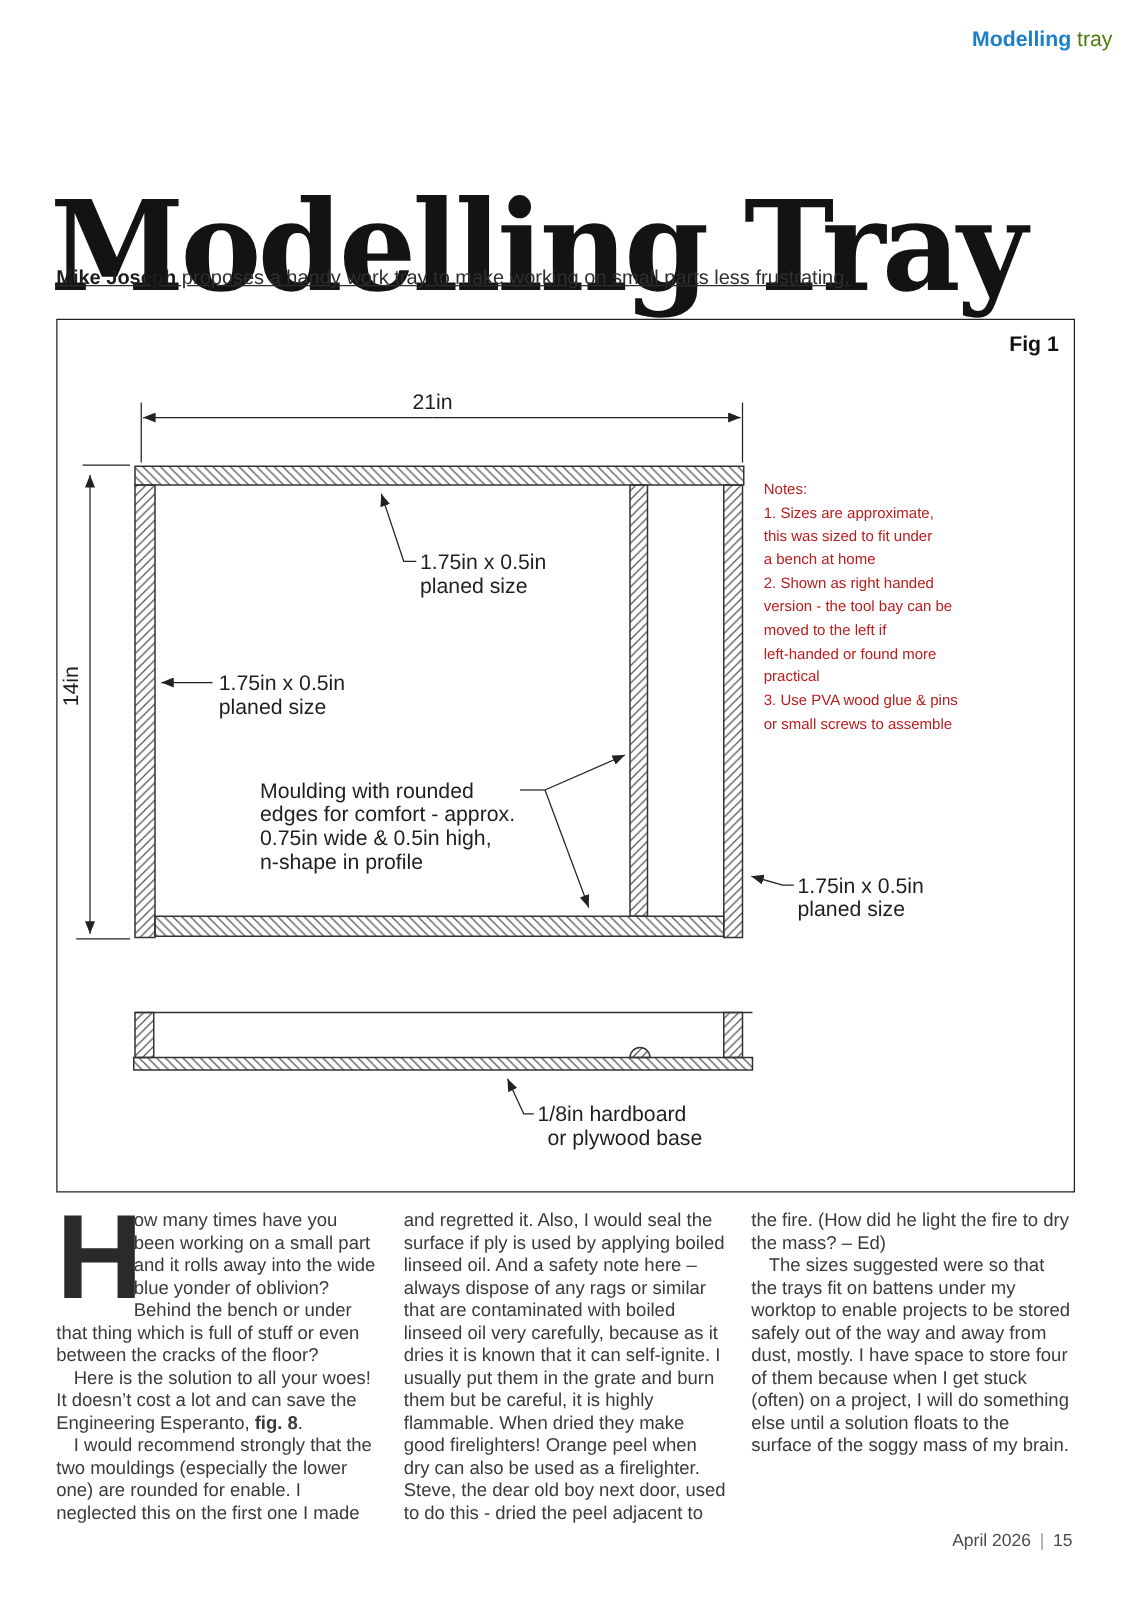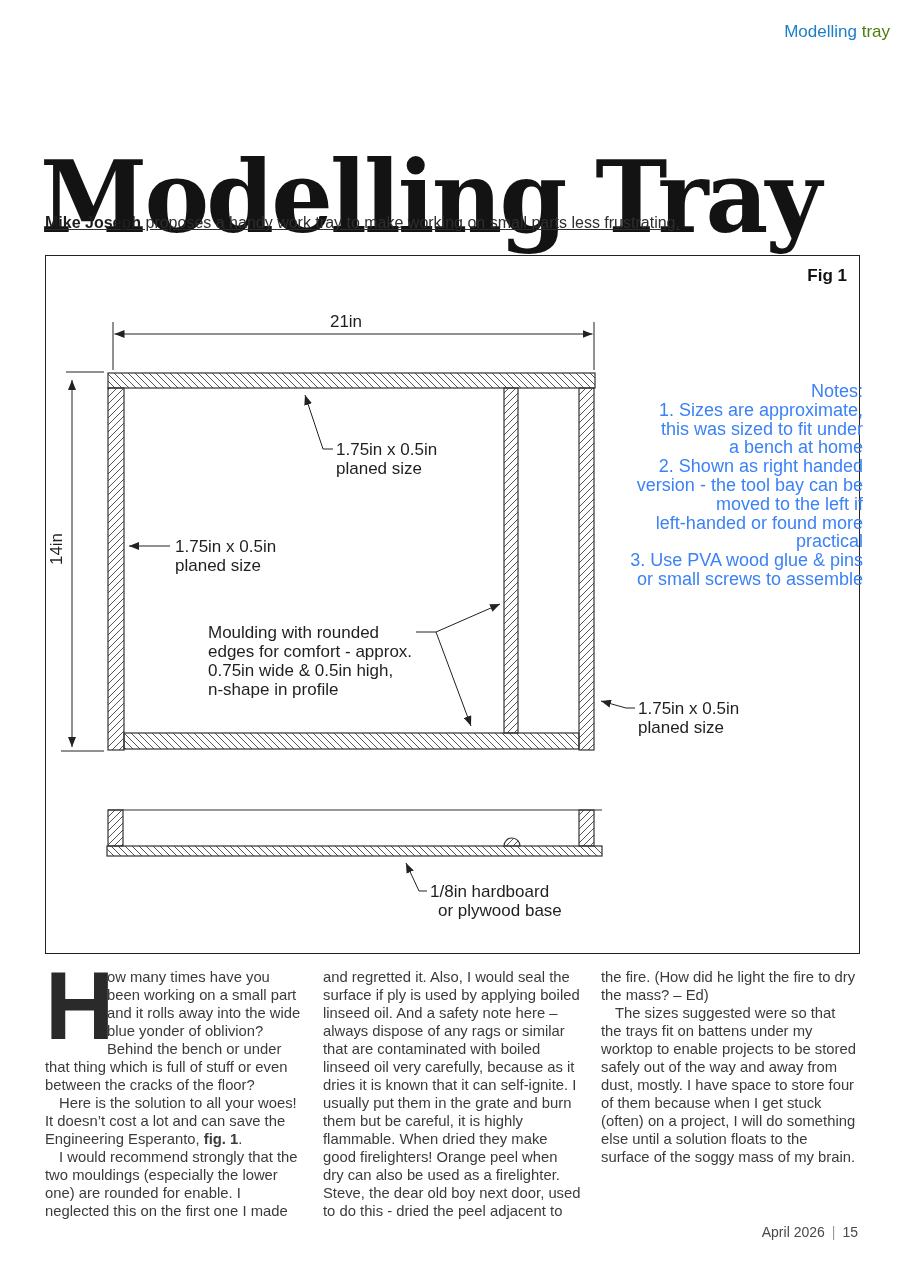--- a/index.html
+++ b/index.html
@@ -1,37 +1,37 @@
 <!DOCTYPE html>
 <html><head>
 <meta charset="utf-8">
 <style>
   html,body{margin:0;padding:0;background:#ffffff;}
   #page{position:relative;width:904px;height:1280px;background:#ffffff;overflow:hidden;
         font-family:"Liberation Sans",sans-serif;color:#3b3b3b;}
 
   
   .kicker{position:absolute;top:22px;right:14px;font-size:17px;letter-spacing:0;}
-  .kicker b{color:#1b7fc9;font-weight:normal;margin-left:20px;}
+  .kicker b{color:#1b7fc9;font-weight:bold;margin-left:20px;}
   .kicker span.rest{color:#4d7c0f;font-weight:normal;}
 
   
   .title{position:absolute;left:40px;top:78px;font-family:"DejaVu Serif",serif;
          font-weight:bold;font-size:100px;line-height:104px;color:#131313;
          letter-spacing:-3px;transform:scaleX(.97);transform-origin:left top;white-space:nowrap;}
 
   .standfirst{position:absolute;left:45px;top:214px;width:820px;font-size:16px;color:#2e2e2e;text-decoration:underline;}
   .standfirst b{color:#1d1d1d;}
 
   
   .figbox{position:absolute;left:45px;top:255px;width:813px;height:697px;border:1.5px solid #222;background:#fff;}
   .figlabel{position:absolute;top:10px;right:12px;font-size:17px;font-weight:bold;color:#111;}
   .fig-svg{position:absolute;left:0;top:0;}
-  .notes{position:absolute;left:565px;top:126px;width:252px;font-size:18px;line-height:18.8px;
-         color:#3b82f6;white-space:pre-line;text-align:right;}
+  .notes{position:absolute;left:565px;top:126px;width:252px;font-size:12px;line-height:18.8px;
+         color:#b91c1c;white-space:pre-line;}
   .fig-text{font-family:"Liberation Sans",sans-serif;font-size:17px;fill:#1f1f1f;}
 
   
   .columns{position:absolute;left:45px;top:968px;width:814px;display:flex;gap:20px;}
   .col{width:258px;font-size:14.8px;line-height:18px;color:#3b3b3b;text-align:left;}
   .col p{margin:0;}
   .col p.indent{text-indent:14px;}
   .dropcap{float:left;font-size:96px;line-height:72px;height:72px;width:56px;
            font-weight:bold;color:#2a2a2a;margin:2px 6px 0 0;}
   .endmark{color:#2a2a2a;font-size:13px;}
@@ -134,21 +134,21 @@
 moved to the left if
 left-handed or found more
 practical
 3. Use PVA wood glue &amp; pins
 or small screws to assemble</div>
   </div>
 
   <div class="columns">
     <div class="col">
       <p><span class="dropcap">H</span><span>ow many times have you been working on a small part and it rolls away into the wide blue yonder of oblivion? Behind the bench or under that thing which is full of stuff or even between the cracks of the floor?</span></p>
-      <p class="indent"><span>Here is the solution to all your woes! It doesn’t cost a lot and can save the Engineering Esperanto, </span><b>fig. 1</b><span>.</span></p>
+      <p class="indent"><span>Here is the solution to all your woes! It doesn’t cost a lot and can save the Engineering Esperanto, </span><b>fig. 8</b><span>.</span></p>
       <p class="indent">I would recommend strongly that the two mouldings (especially the lower one) are rounded for enable. I neglected this on the first one I made</p>
     </div>
     <div class="col">
       <p>and regretted it. Also, I would seal the surface if ply is used by applying boiled linseed oil. And a safety note here – always dispose of any rags or similar that are contaminated with boiled linseed oil very carefully, because as it dries it is known that it can self-ignite. I usually put them in the grate and burn them but be careful, it is highly flammable. When dried they make good firelighters! Orange peel when dry can also be used as a firelighter. Steve, the dear old boy next door, used to do this - dried the peel adjacent to</p>
     </div>
     <div class="col">
       <p>the fire. (How did he light the fire to dry the mass? – Ed)</p>
       <p class="indent">The sizes suggested were so that the trays fit on battens under my worktop to enable projects to be stored safely out of the way and away from dust, mostly. I have space to store four of them because when I get stuck (often) on a project, I will do something else until a solution floats to the surface of the soggy mass of my brain.</p>
     </div>
   </div>

